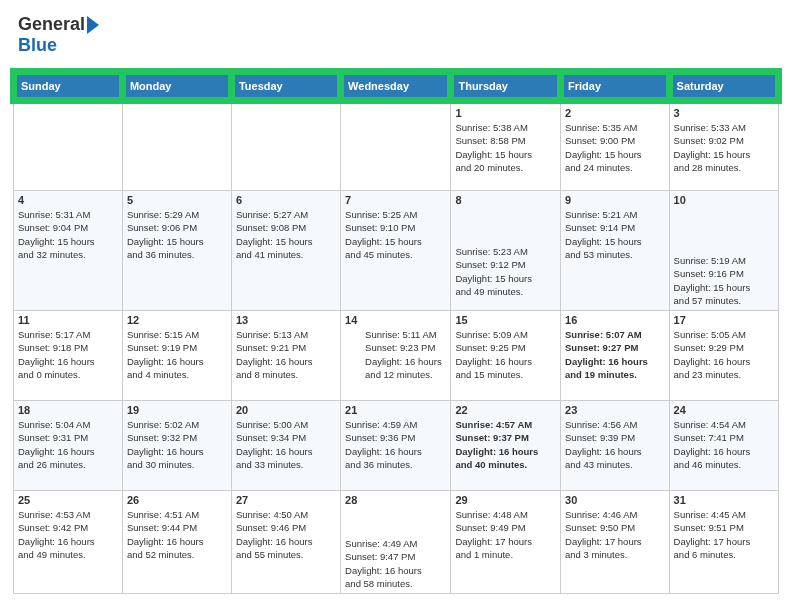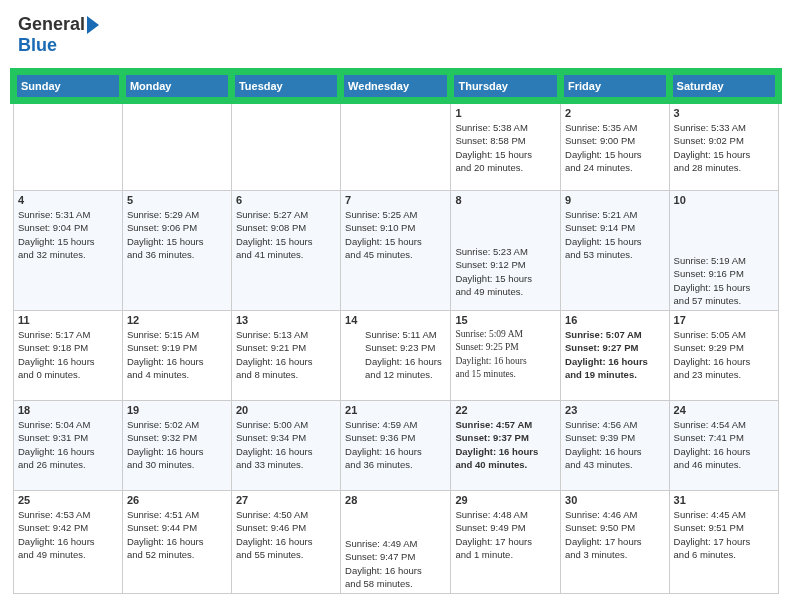--- a/index.html
+++ b/index.html
@@ -229,21 +229,21 @@
         </td>
         <td>
           <span class="day-number">14</span>
           <div class="day-info" style="white-space: pre-line; margin-left: 20px;">Sunrise: 5:11 AM
 Sunset: 9:23 PM
 Daylight: 16 hours
 and 12 minutes.</div>
         </td>
         <td>
           <span class="day-number">15</span>
-          <div class="day-info" style="white-space: pre-line; font-family: Liberation Serif, serif;">Sunrise: 5:09 AM
+          <div class="day-info" style="white-space: pre-line;">Sunrise: 5:09 AM
 Sunset: 9:25 PM
 Daylight: 16 hours
 and 15 minutes.</div>
         </td>
         <td>
           <span class="day-number">16</span>
           <div class="day-info" style="white-space: pre-line; font-weight: bold;">Sunrise: 5:07 AM
 Sunset: 9:27 PM
 Daylight: 16 hours
 and 19 minutes.</div>

